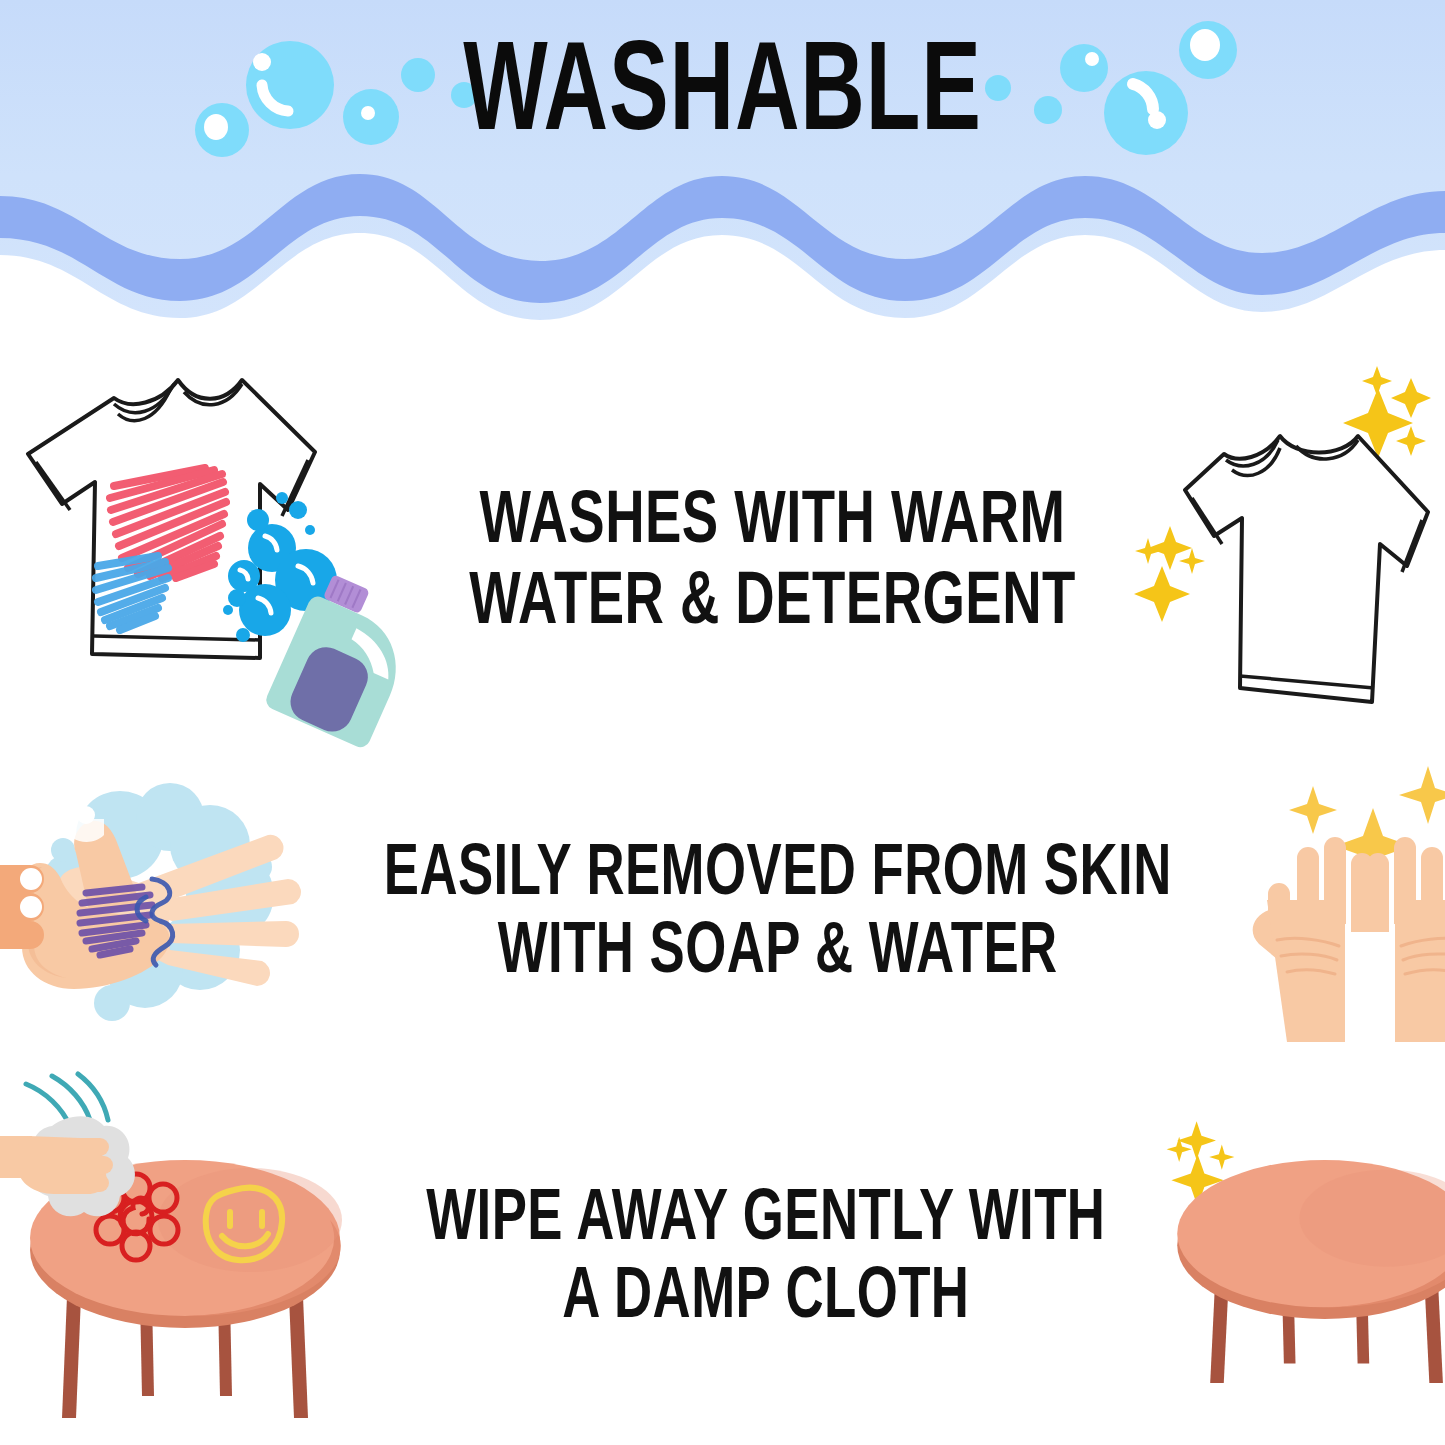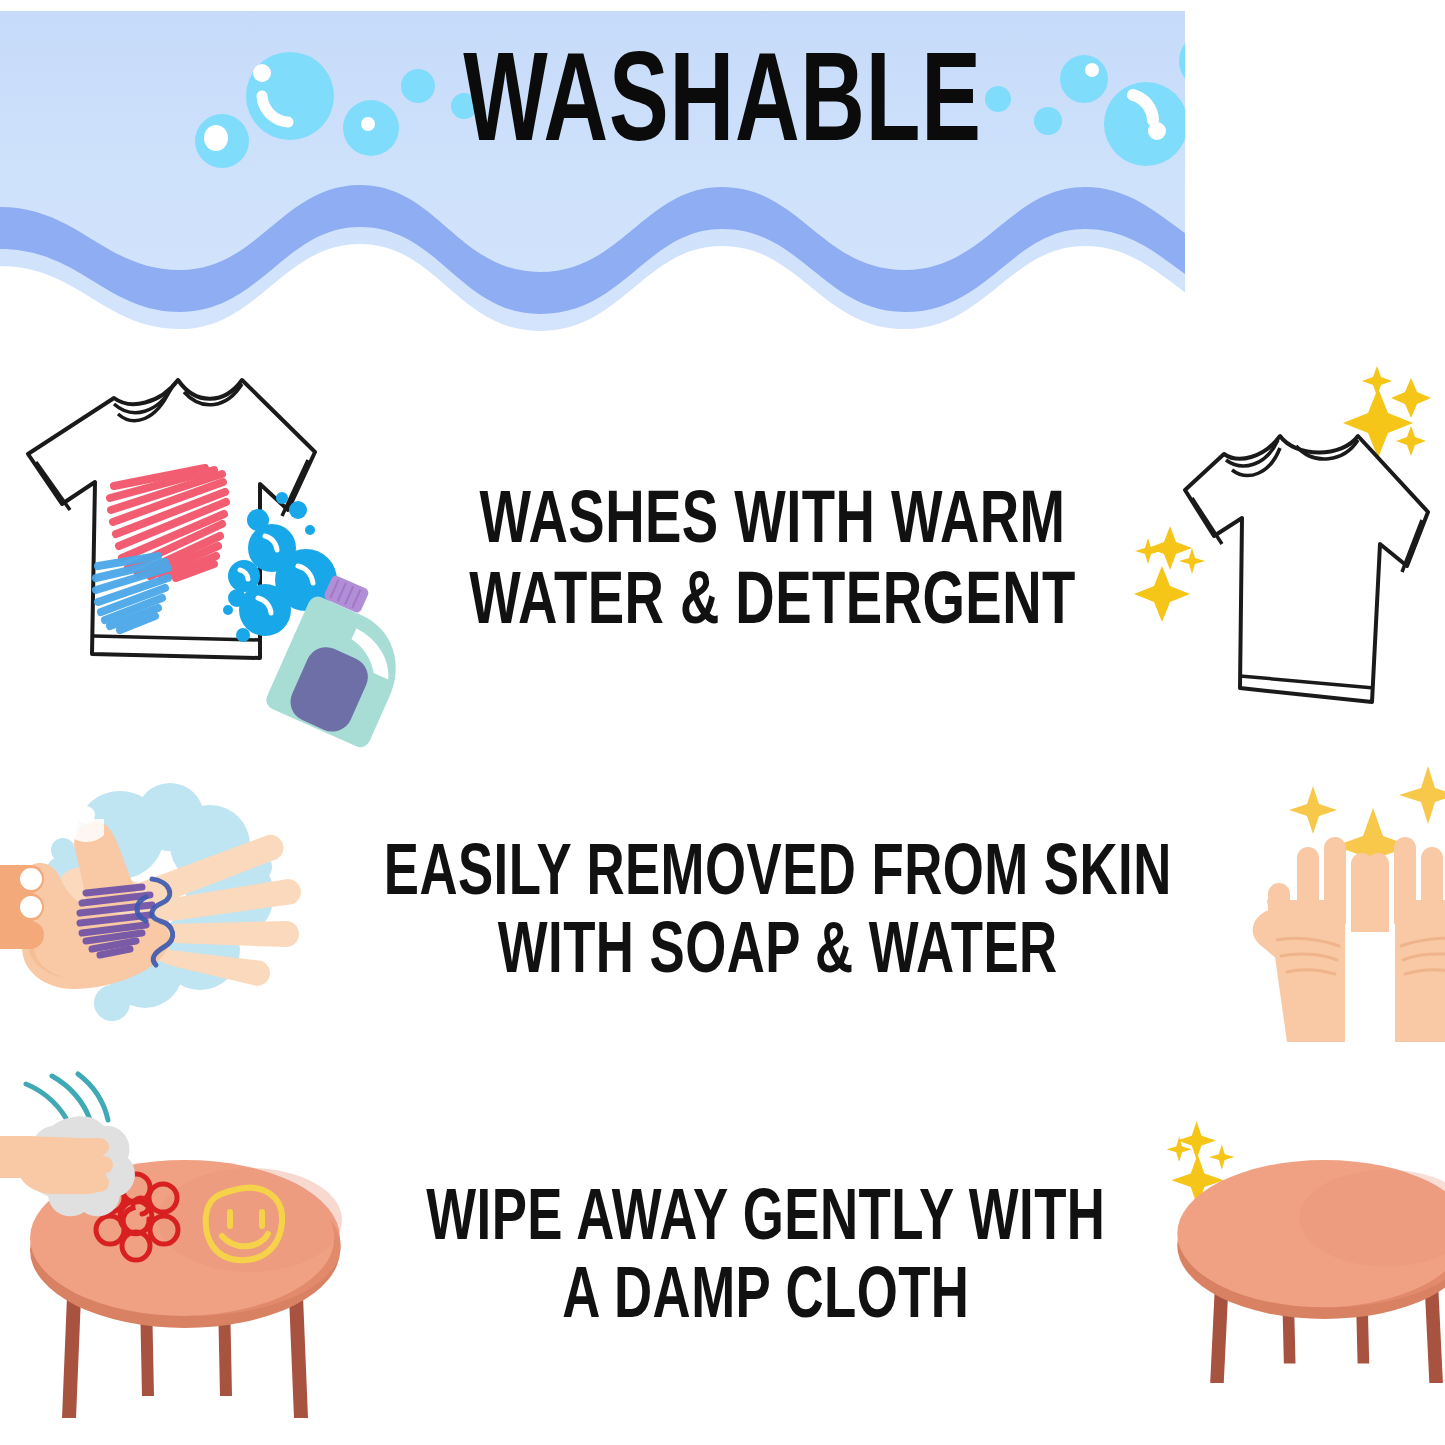--- a/index.html
+++ b/index.html
@@ -14,22 +14,22 @@
     position: relative;
     width: 1445px;
     height: 1445px;
     background: #ffffff;
     overflow: hidden;
   }
 
   
   .header-band {
     position: absolute;
-    left: 0; top: 11px;
-    width: 1185px;
+    left: 0; top: 0;
+    width: 1445px;
     height: 340px;
     overflow: hidden;
   }
   .header-wave-svg {
     position: absolute;
     left: 0; top: 0;
     width: 1445px;
     height: 340px;
     display: block;
   }

